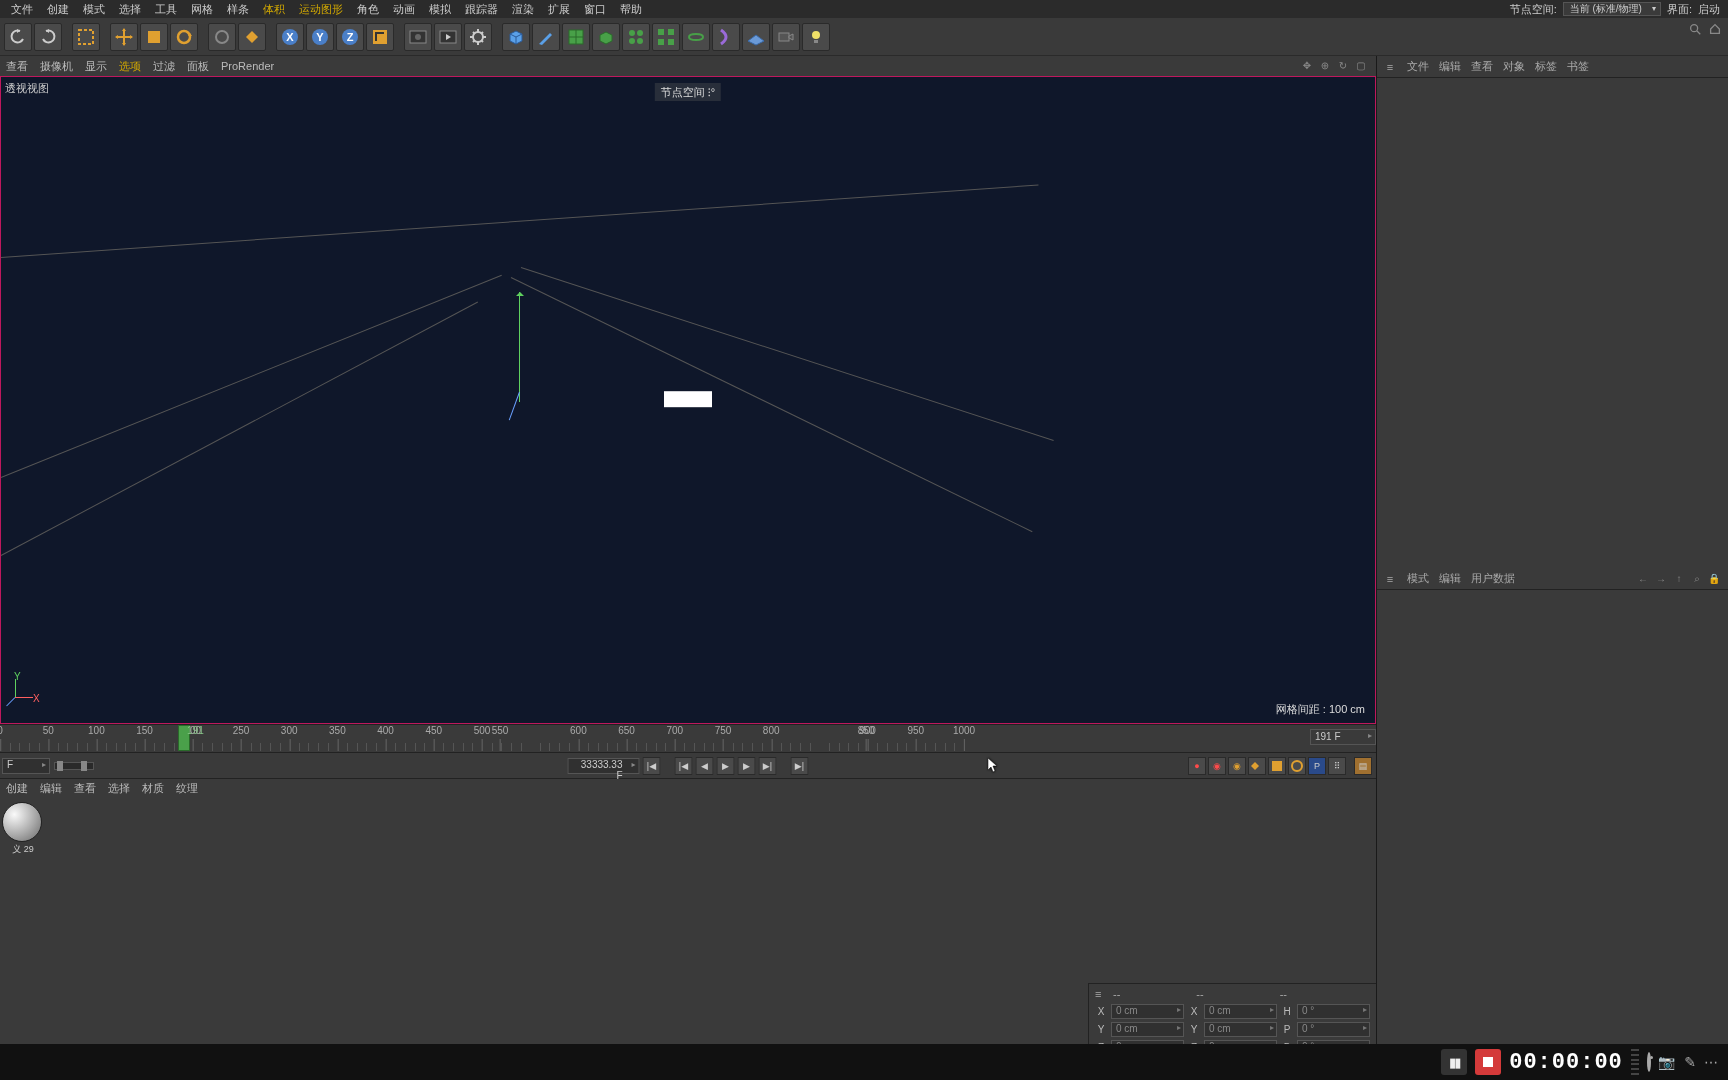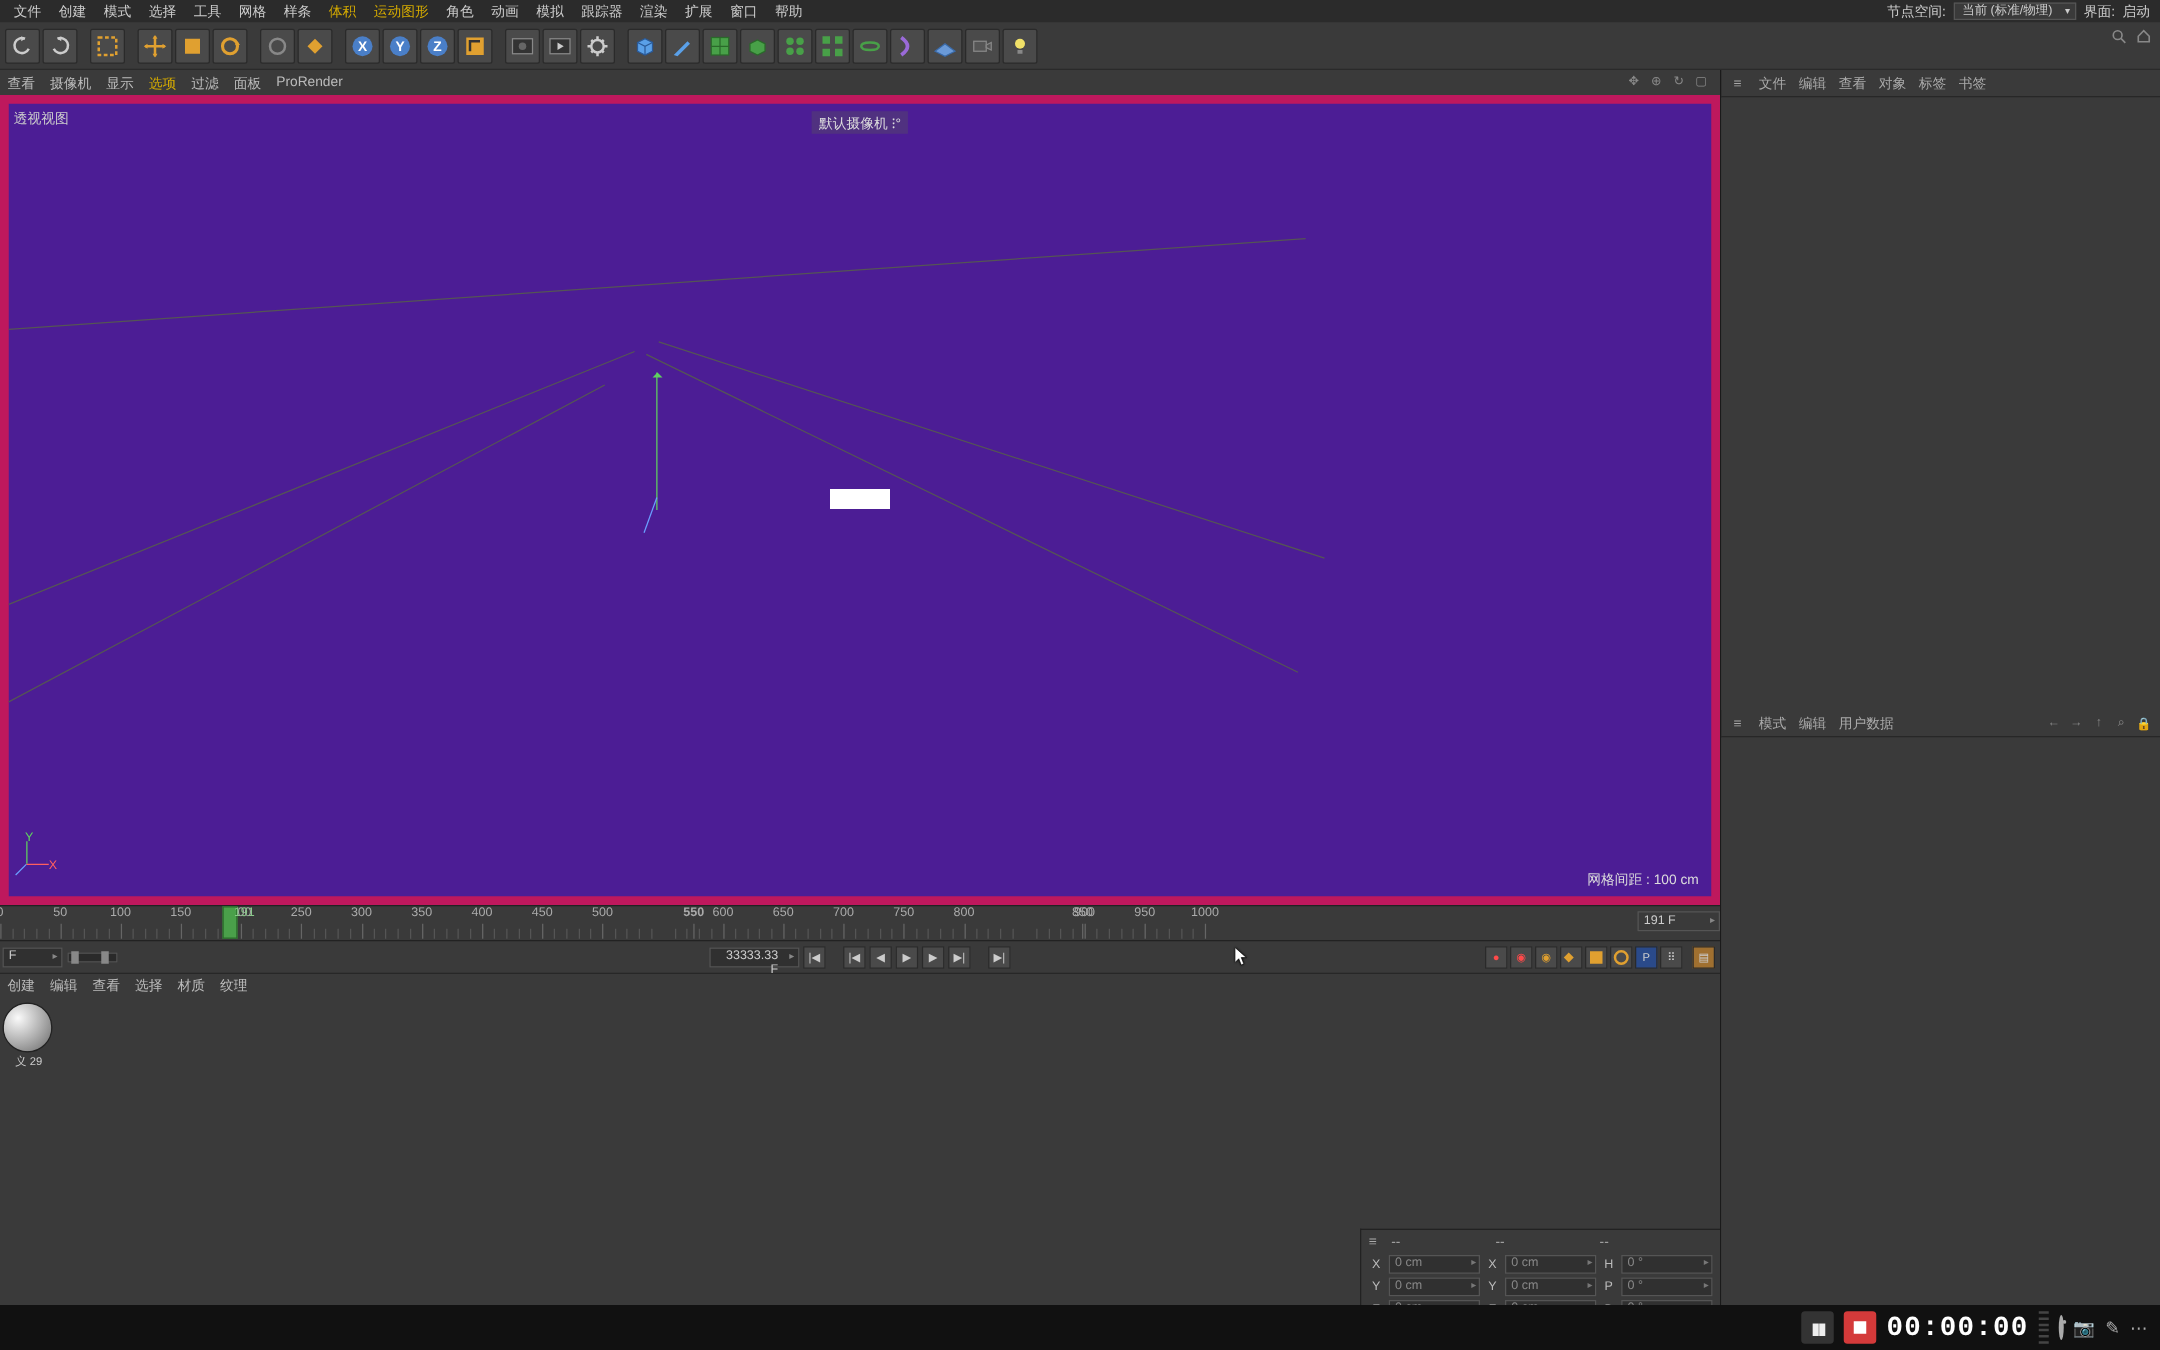--- a/index.html
+++ b/index.html
@@ -26,21 +26,21 @@
 .vp-menubar span.hl { color:#d4aa00; }
 .vp-controls { position:absolute; right:8px; top:2px; display:flex; gap:4px; }
 .vp-controls .ic { width:14px; height:14px; display:flex; align-items:center; justify-content:center; color:#888; font-size:10px; cursor:pointer; }
 
 
 .body-split { display:flex; height:calc(100% - 56px); }
 .left-pane { flex:1; display:flex; flex-direction:column; min-width:0; }
 .right-pane { width:352px; background:#3a3a3a; border-left:1px solid #1a1a1a; display:flex; flex-direction:column; }
 
 
-.viewport { flex:1; background:#4c1d95; position:relative; border:7px solid #be185d; margin:0; }
+.viewport { flex:1; background:#0f172a; position:relative; border:1px solid #be185d; margin:0; }
 .vp-label { position:absolute; top:4px; left:4px; color:#ccc; font-size:11px; }
 .vp-cam { position:absolute; top:6px; left:50%; transform:translateX(-50%); color:#ddd; background:rgba(90,90,90,.35); padding:1px 6px; font-size:11px; }
 .vp-grid-label { position:absolute; bottom:6px; right:10px; color:#ddd; font-size:11px; }
 
 
 .gridline { position:absolute; background:#555; height:1px; transform-origin:left center; }
 
 
 .gizmo { position:absolute; left:500px; top:215px; width:40px; height:120px; }
 .gizmo .yax { position:absolute; left:18px; top:0; width:1px; height:110px; background:#5fd15f; }
@@ -338,21 +338,21 @@
         <div class="vp-controls">
         <span class="ic">✥</span>
         <span class="ic">⊕</span>
         <span class="ic">↻</span>
         <span class="ic">▢</span>
       </div>
     </div>
 
     <div class="viewport">
       <span class="vp-label">透视视图</span>
-      <span class="vp-cam"><span>默认摄像机</span> ⁝°</span>
+      <span class="vp-cam"><span>节点空间</span> ⁝°</span>
       <span class="vp-grid-label">网格间距 : 100 cm</span>
 
       <div class="gridline" style="left:0;top:180px;width:1040px;transform:rotate(-4deg);"></div>
       <div class="gridline" style="left:0;top:400px;width:540px;transform:rotate(-22deg);"></div>
       <div class="gridline" style="left:520px;top:190px;width:560px;transform:rotate(18deg);"></div>
       <div class="gridline" style="left:0;top:478px;width:540px;transform:rotate(-28deg);"></div>
       <div class="gridline" style="left:510px;top:200px;width:580px;transform:rotate(26deg);"></div>
       <div class="gizmo">
         <div class="yax"></div>
           <div class="zax"></div>
@@ -420,21 +420,21 @@
             <div class="tick" style="left: 433.8px;">450</div>
             <div class="minor" style="left: 443.44px;"></div>
             <div class="minor" style="left: 453.08px;"></div>
             <div class="minor" style="left: 462.72px;"></div>
             <div class="minor" style="left: 472.36px;"></div>
             <div class="tick" style="left: 482px;">500</div>
             <div class="minor" style="left: 491.64px;"></div>
             <div class="minor" style="left: 501.28px;"></div>
             <div class="minor" style="left: 510.92px;"></div>
             <div class="minor" style="left: 520.56px;"></div>
-            <div class="tick" style="left: 555px; font-weight: bold;">550</div>
+            <div class="tick" style="left: 500px;">550</div>
             <div class="minor" style="left: 539.84px;"></div>
             <div class="minor" style="left: 549.48px;"></div>
             <div class="minor" style="left: 559.12px;"></div>
             <div class="minor" style="left: 568.76px;"></div>
             <div class="tick" style="left: 578.4px;">600</div>
             <div class="minor" style="left: 588.04px;"></div>
             <div class="minor" style="left: 597.68px;"></div>
             <div class="minor" style="left: 607.32px;"></div>
             <div class="minor" style="left: 616.96px;"></div>
             <div class="tick" style="left: 626.6px;">650</div>

